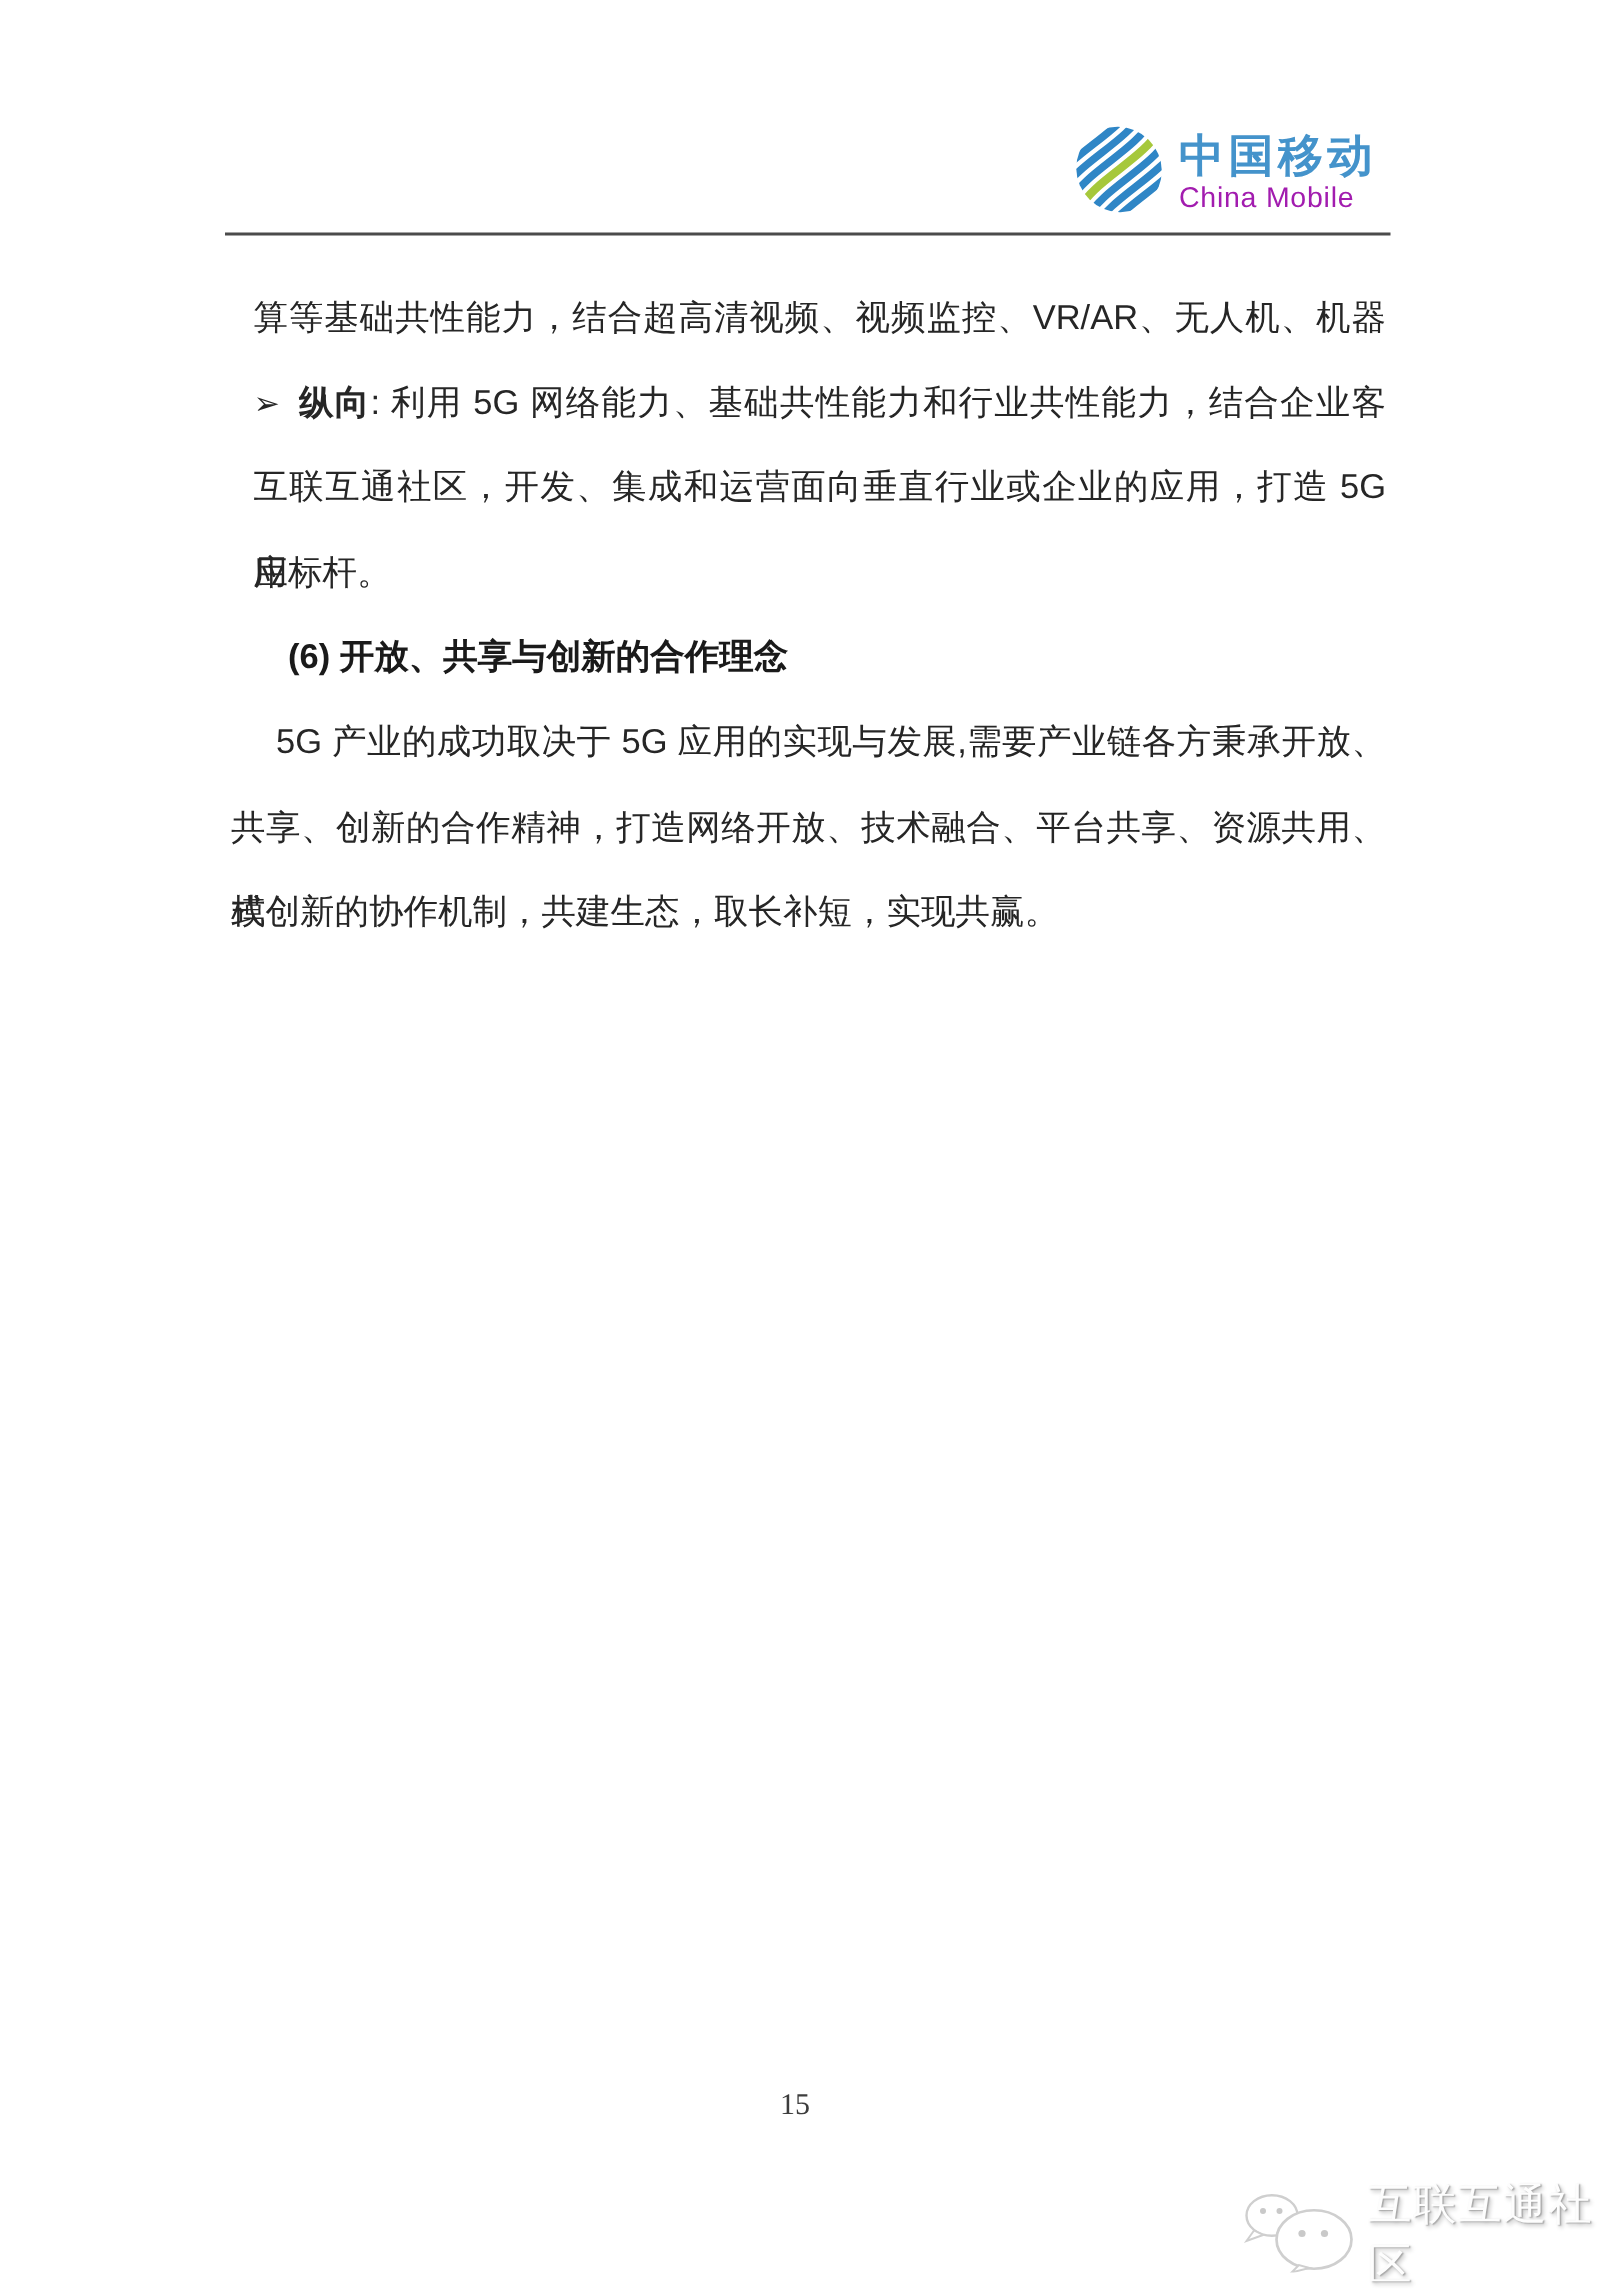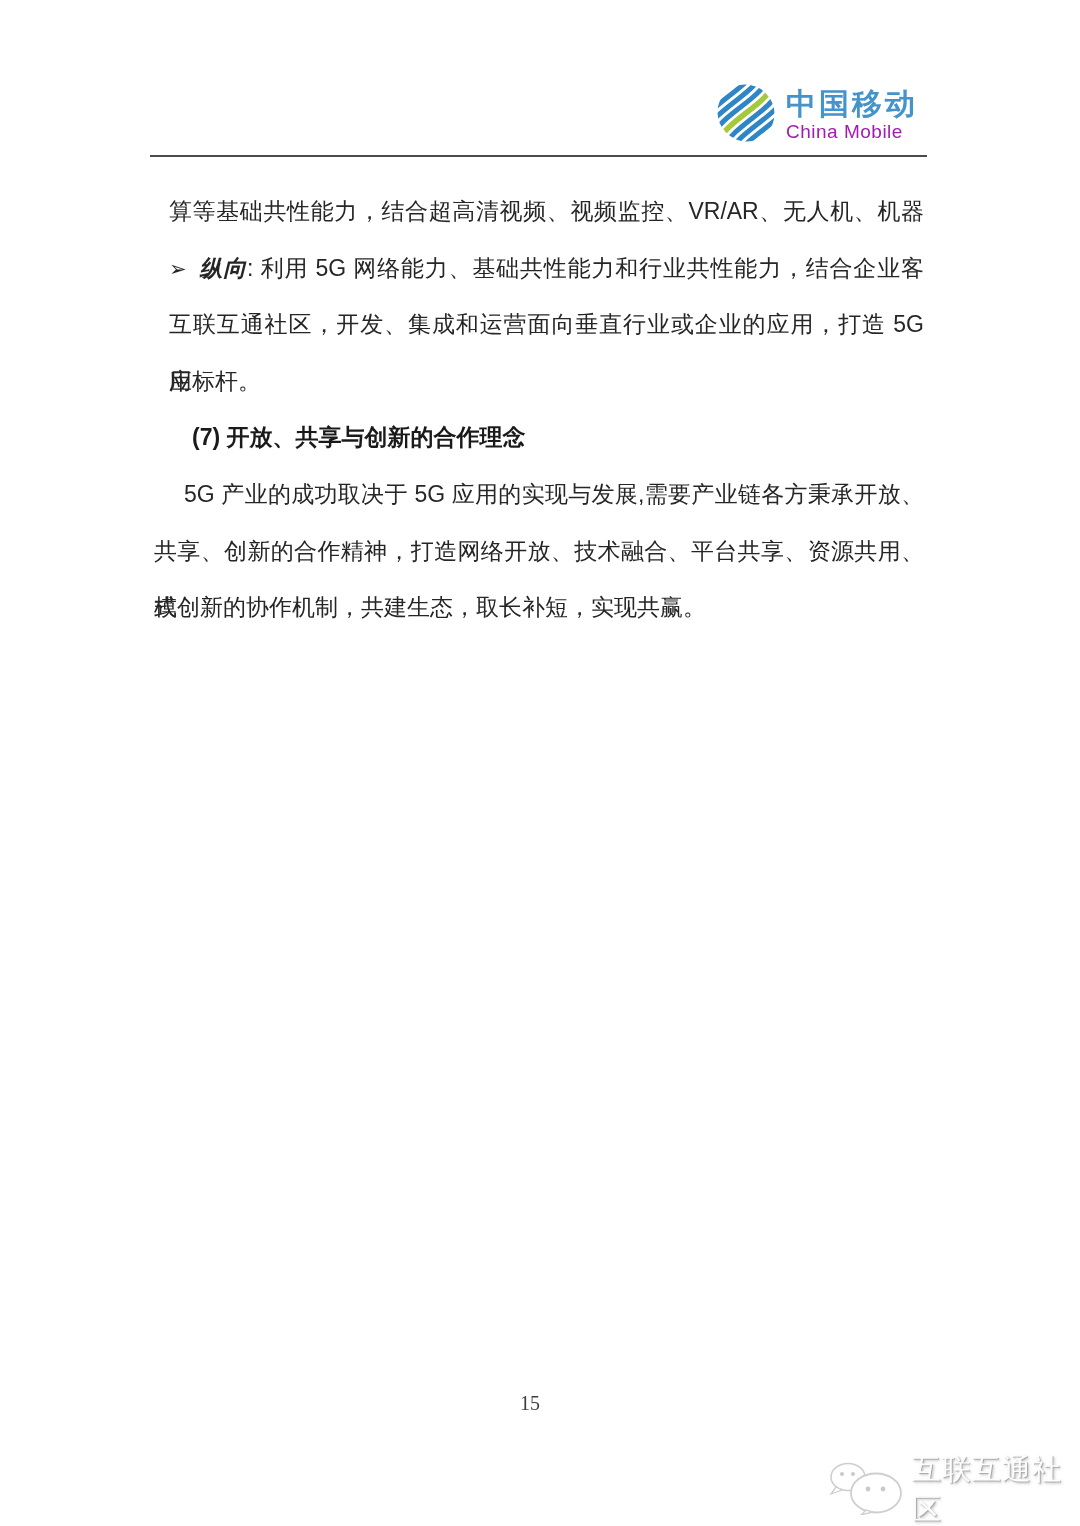--- a/index.html
+++ b/index.html
@@ -73,21 +73,21 @@
     font-weight: 700;
     color: #1a1a1a;
   }
   .first-indent { text-indent: 30px; }
   .bullet-marker {
     display: inline-block;
     margin-right: 12px;
     font-size: 21px;
     color: #262626;
   }
-  .bold-term { font-weight: 700; font-style: italic; }
+  .bold-term { font-weight: 700; }
 
   
   .page-number {
     position: absolute;
     left: 510px;
     top: 1392px;
     width: 40px;
     text-align: center;
     font-size: 20px;
     color: #3d3d3d;
@@ -145,21 +145,21 @@
   <div class="header-rule"></div>
 
   <main class="body-text">
 
     <div class="tline jl indent-list">算等基础共性能力，结合超高清视频、视频监控、VR/AR、无人机、机器</div>
 
     <div class="tline jl indent-list"><span class="bullet-marker">➢</span><span class="bold-term">纵向</span><span>: 利用 5G 网络能力、基础共性能力和行业共性能力，结合企业客</span></div>
     <div class="tline jl indent-list">互联互通社区，开发、集成和运营面向垂直行业或企业的应用，打造 5G 应</div>
     <div class="tline ll indent-list">用标杆。</div>
 
-    <div class="tline heading-line">(7) 开放、共享与创新的合作理念</div>
+    <div class="tline heading-line">(6) 开放、共享与创新的合作理念</div>
 
     <div class="tline jl first-indent">5G 产业的成功取决于 5G 应用的实现与发展,需要产业链各方秉承开放、</div>
     <div class="tline jl">共享、创新的合作精神，打造网络开放、技术融合、平台共享、资源共用、模</div>
     <div class="tline ll">式创新的协作机制，共建生态，取长补短，实现共赢。</div>
 
   </main>
 
   <div class="page-number">15</div>
 
   <div class="watermark">

